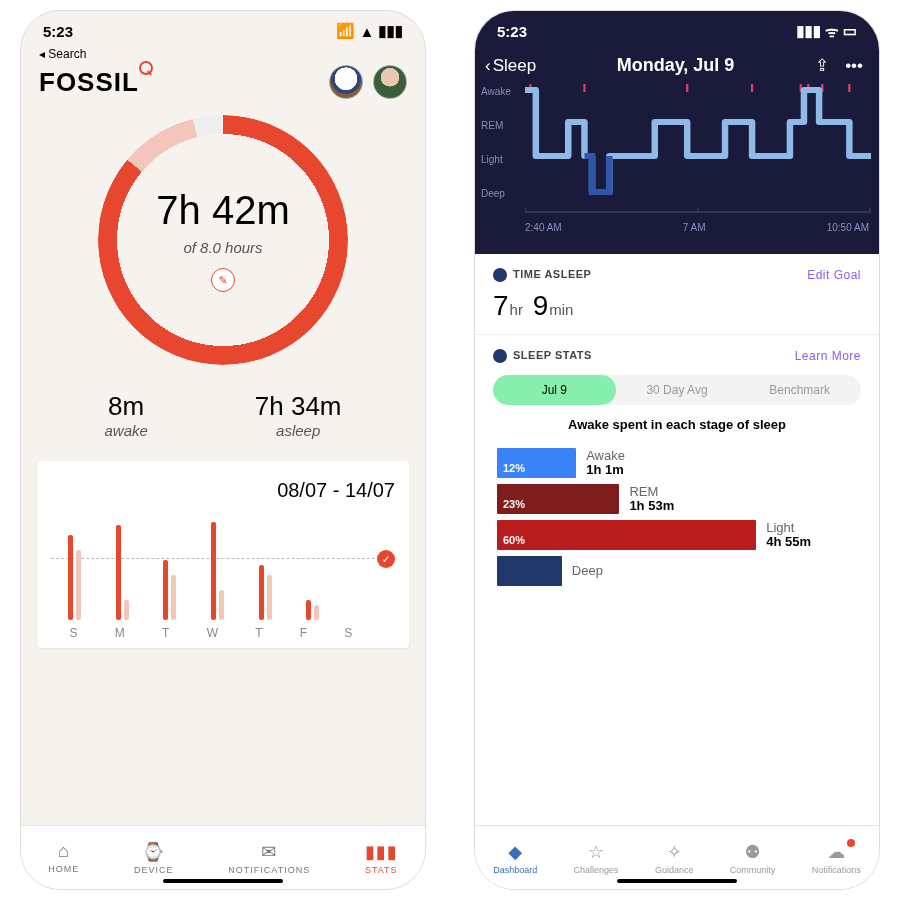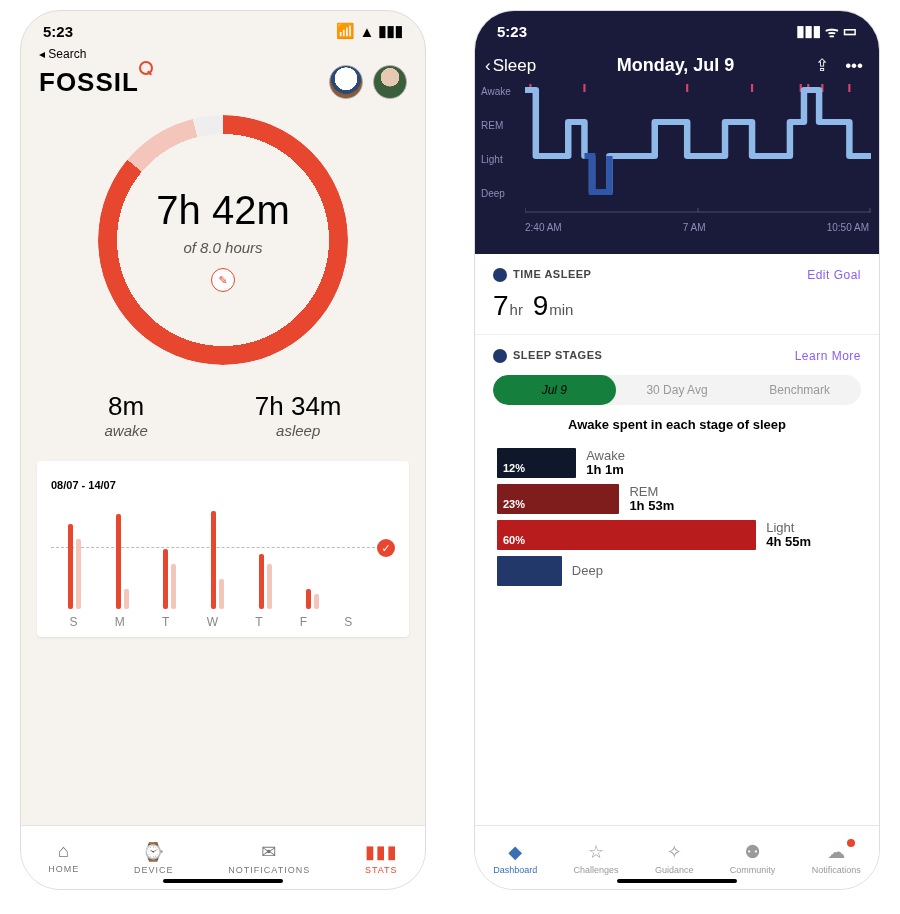--- a/index.html
+++ b/index.html
@@ -32,21 +32,21 @@
   .ring .goal { font-size:15px; font-style:italic; color:#555;}
   .ring .edit { width:24px; height:24px; border-radius:50%; background:#fff; border:1px solid #e7472e; display:flex; align-items:center; justify-content:center; color:#e7472e; font-size:11px; margin-top:6px;}
   .split-stats { display:flex; justify-content:space-around; margin-top:26px; padding:0 30px;}
   .split-stats .col { text-align:center;}
   .split-stats .val { font-size:26px;}
   .split-stats .lbl { font-size:15px; font-style:italic; color:#555;}
   .tabs { display:flex; justify-content:space-around; margin-top:26px; padding:0 30px;}
   .tabs .tab { font-size:15px; letter-spacing:3px; color:#888; padding:6px 4px;}
   .tabs .tab.active { color:#000; border-bottom:2px solid #000;}
   .week-card { background:#fff; margin:22px 16px 0 16px; border-radius:4px; padding:18px 14px 8px 14px; box-shadow:0 1px 2px rgba(0,0,0,.08);}
-  .week-card .range { text-align:left; font-size:11px; margin-bottom:18px;font-weight:bold;}
+  .week-card .range { text-align:right; font-size:20px; margin-bottom:18px;}
   .week-chart { position:relative; height:120px;}
   .week-chart .goal-line { position:absolute; left:0; right:0; top:38px; border-top:1px dashed #bbb;}
   .week-chart .check { position:absolute; right:0; top:30px; width:18px; height:18px; border-radius:50%; background:#e7472e; display:flex; align-items:center; justify-content:center; color:#fff; font-size:11px;}
   .bars { position:absolute; left:0; right:24px; bottom:20px; top:0; display:flex; justify-content:space-around; align-items:flex-end;}
   .day-col { display:flex; gap:3px; align-items:flex-end; height:100px;}
   .bar { width:5px; border-radius:2px;}
   .bar.asleep { background:#e7472e;}
   .bar.awake  { background:#f3c5bb;}
   .day-labels { position:absolute; left:0; right:24px; bottom:0; display:flex; justify-content:space-around; font-size:12px; color:#888;}
   .fossil .bottom-nav { position:absolute; bottom:0; left:0; right:0; height:64px; background:#fff; border-top:1px solid #e5e5e5; display:flex; justify-content:space-around; align-items:center;}
@@ -71,21 +71,21 @@
   .stage-chart .xaxis { display:flex; justify-content:space-between; font-size:10px; color:#8d8dbb; padding:4px 2px 0 0;}
   
   .card { padding:14px 18px 12px 18px; border-bottom:1px solid #eee;}
   .card .head { display:flex; justify-content:space-between; align-items:center; font-size:11px; font-weight:700; letter-spacing:.5px; color:#444;}
   .card .head .link { color:#8b5cf6; font-weight:400; font-size:12px;}
   .card .head .ico { display:inline-block; width:14px; height:14px; border-radius:50%; margin-right:6px; vertical-align:middle;}
   .time-asleep { font-size:28px; font-weight:300; margin-top:8px;}
   .time-asleep .unit { font-size:15px; font-weight:400; color:#555; margin:0 2px 0 1px;}
   .seg { display:flex; background:#f3f3f3; border-radius:20px; margin:12px 0; overflow:hidden; font-size:12px;}
   .seg .opt { flex:1; text-align:center; padding:8px 0; color:#999;}
-  .seg .opt.active { background:#15803d; color:#000; border-radius:20px; box-shadow:0 0 0 1px #eee;font-style:italic;}
+  .seg .opt.active { background:#86efac; color:#000; border-radius:20px; box-shadow:0 0 0 1px #eee;}
   .stage-title { text-align:center; font-size:13px; font-weight:600; margin:6px 0 16px 0;}
   .hbars { display:flex; flex-direction:column; gap:6px; padding:0 4px;}
   .hbar-row { display:flex; align-items:center; gap:10px;}
   .hbar { height:30px; display:flex; align-items:flex-end; padding:0 0 4px 6px; color:#fff; font-size:11px; font-weight:600; border-radius:1px;}
   .hbar-label { font-size:13px; color:#666; line-height:1.1;}
   .hbar-label b { color:#000; font-weight:600;}
   .fitbit .bottom-nav { position:absolute; bottom:0; left:0; right:0; height:64px; background:#fff; border-top:1px solid #e5e5e5; display:flex; justify-content:space-around; align-items:center;}
   .fitbit .bottom-nav .item { display:flex; flex-direction:column; align-items:center; font-size:9px; color:#9a9a9a; gap:2px; position:relative;}
   .fitbit .bottom-nav .item.active { color:#3a6fb7;}
   .fitbit .bottom-nav .ico { font-size:18px;}
@@ -259,32 +259,32 @@
       <span class="link">Edit Goal</span>
     </div>
     <div class="time-asleep">
       <span>7</span><span class="unit">hr</span>
       <span>9</span><span class="unit">min</span>
     </div>
   </div>
 
   <div class="card" style="border-bottom:none">
     <div class="head">
-      <span><span class="ico" style="background:#22386b"></span><span>SLEEP STAGES</span></span>
+      <span><span class="ico" style="background:#22386b"></span><span>SLEEP STATS</span></span>
       <span class="link">Learn More</span>
     </div>
     <div class="seg">
       <div class="opt active">Jul 9</div>
       <div class="opt">30 Day Avg</div>
       <div class="opt">Benchmark</div>
     </div>
     <div class="stage-title">Awake spent in each stage of sleep</div>
     <div class="hbars" id="stage-hbars">
         <div class="hbar-row">
-          <div class="hbar" style="background: #0f172a; width: 22%;">12%</div>
+          <div class="hbar" style="background: #3b82f6; width: 22%;">12%</div>
           <div class="hbar-label">Awake<br><b>1h 1m</b></div>
         </div>
         <div class="hbar-row">
           <div class="hbar" style="background: #7f1d1d; width: 34%;">23%</div>
           <div class="hbar-label">REM<br><b>1h 53m</b></div>
         </div>
         <div class="hbar-row">
           <div class="hbar" style="background: #b91c1c; width: 72%;">60%</div>
           <div class="hbar-label">Light<br><b>4h 55m</b></div>
         </div>

